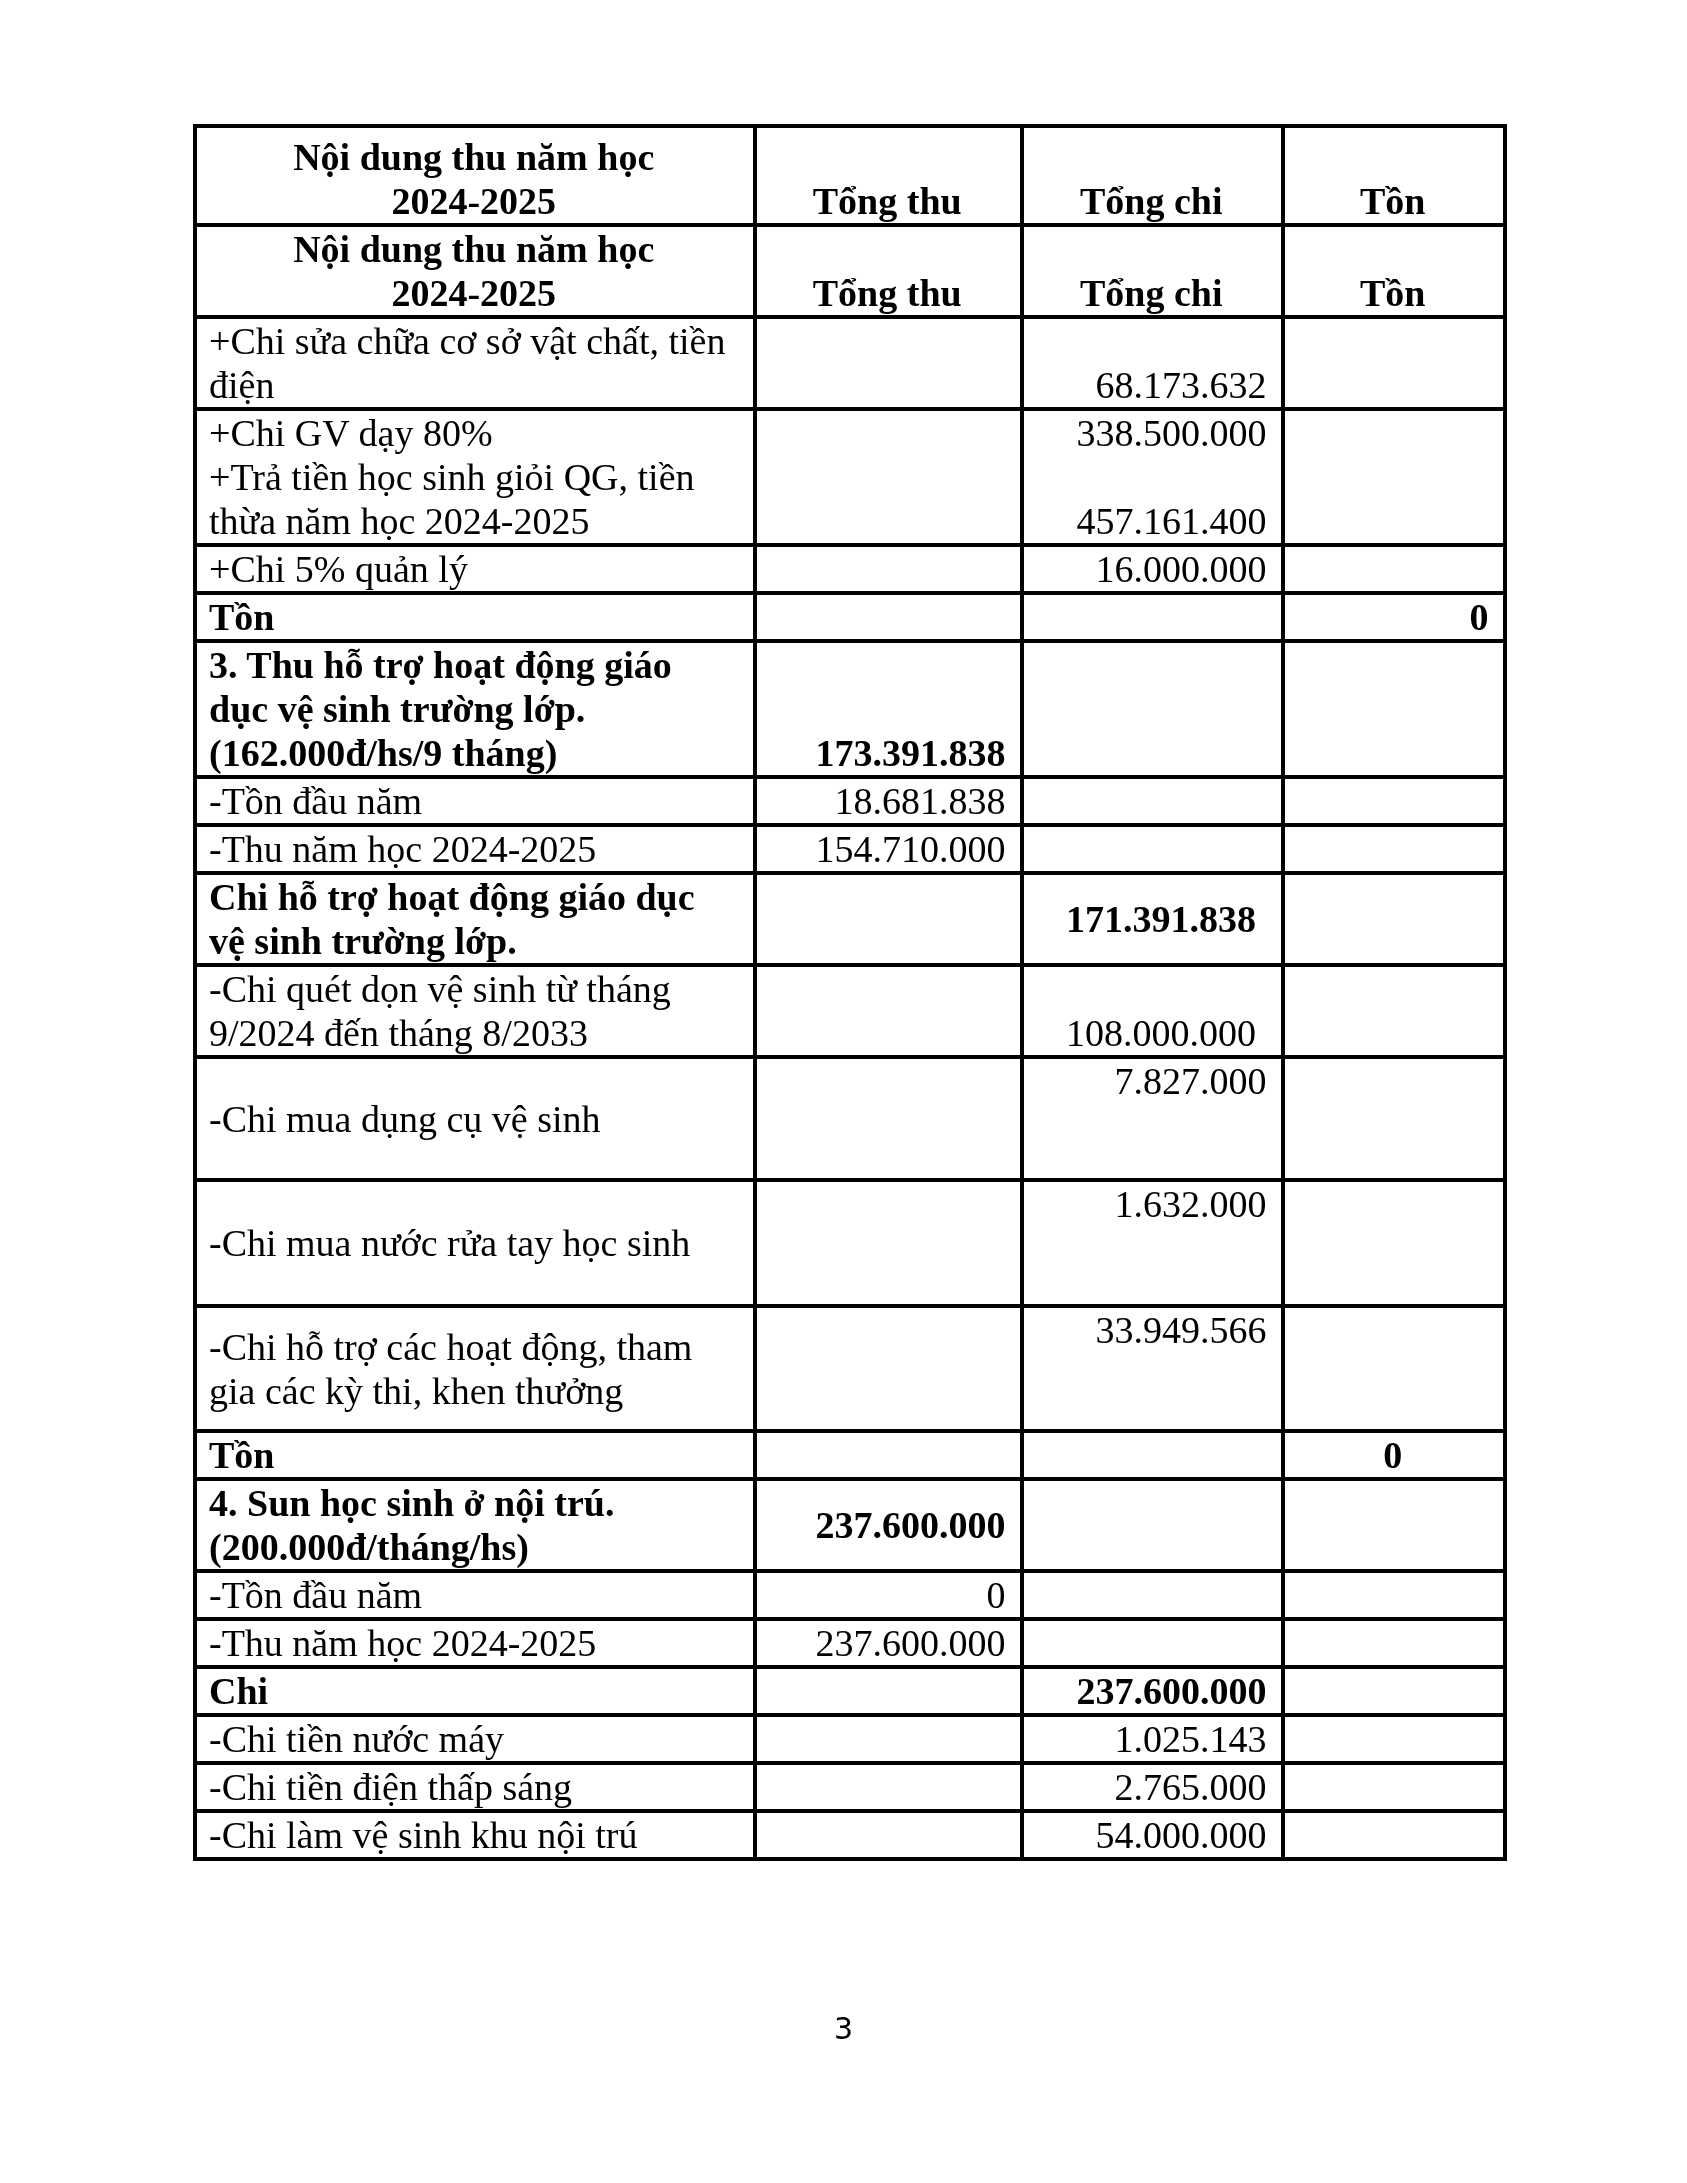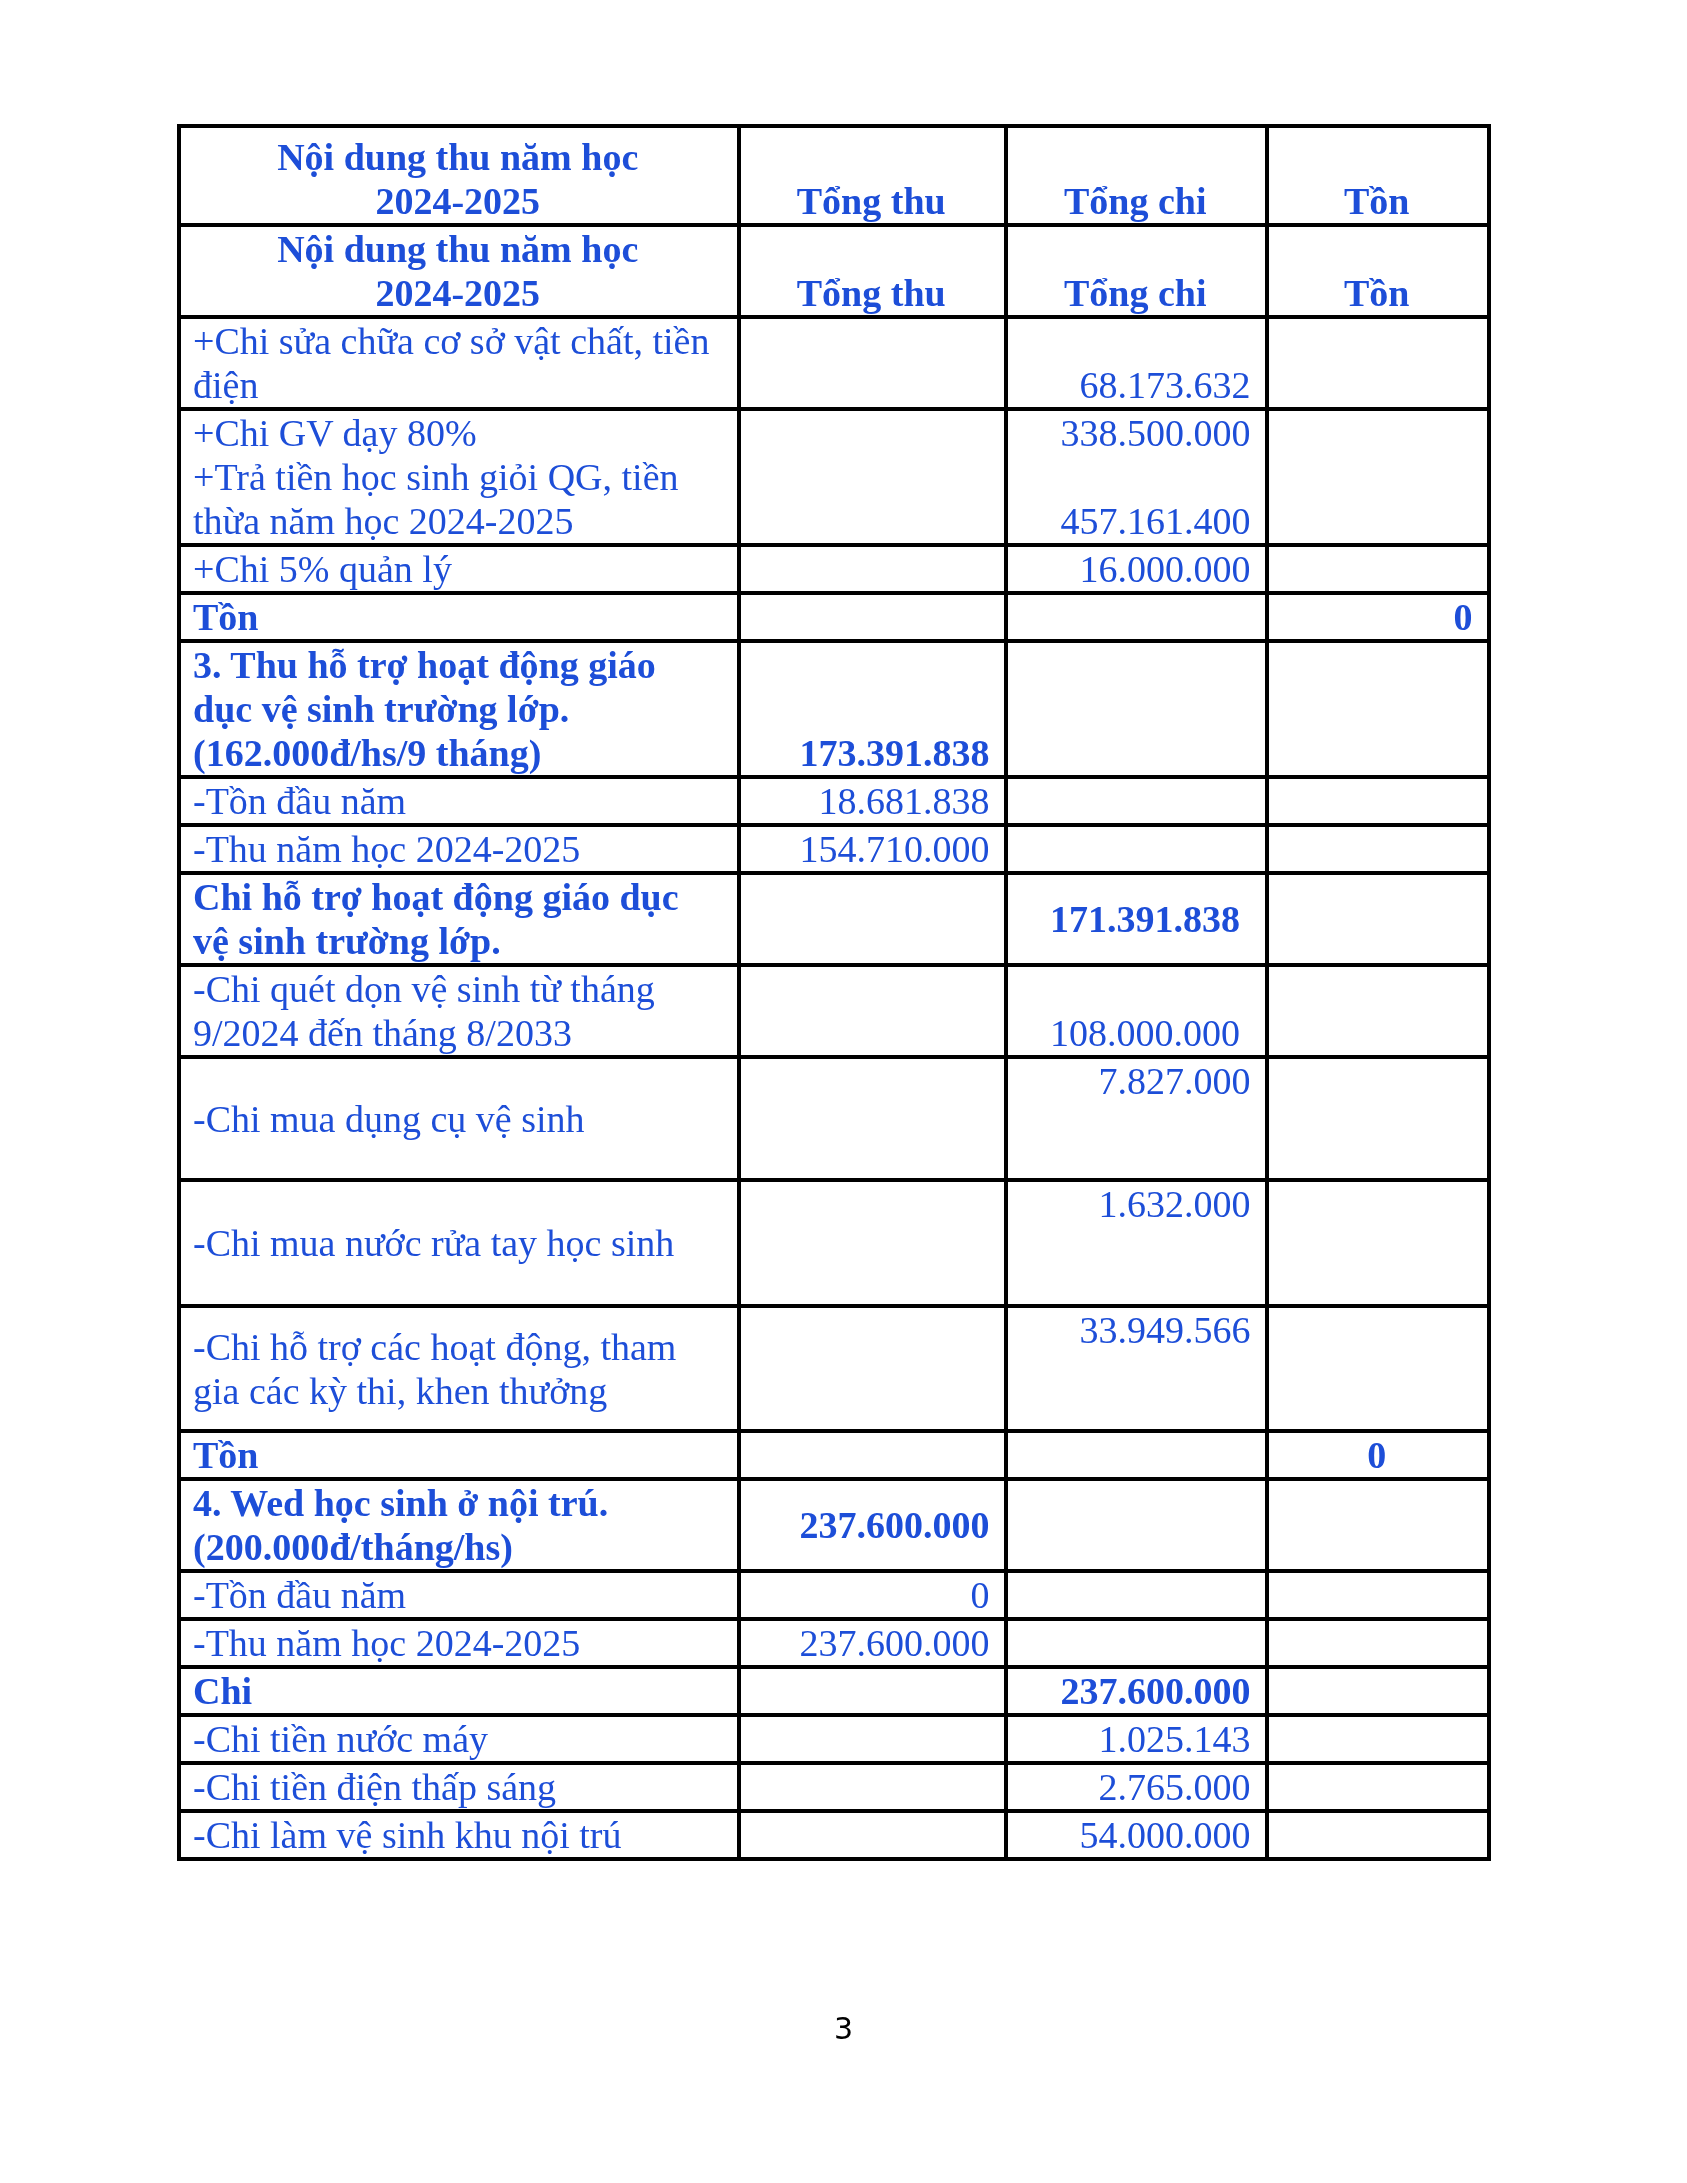--- a/index.html
+++ b/index.html
@@ -1,23 +1,23 @@
 <!DOCTYPE html>
 <html style="font-size:10.6px"><head>
 <meta charset="utf-8">
 <style>
   html, body { margin: 0; padding: 0; background: #ffffff; }
   body { width: 1687px; height: 2183px; position: relative; overflow: hidden; }
   .page { position: absolute; left: 0; top: 0; width: 1687px; height: 2183px; background: #fff; }
   table.report {
-    position: absolute; left: 177px; top: 124px;
+    position: absolute; left: 193px; top: 124px;
     border-collapse: collapse; table-layout: fixed;
     width: 1311px;
     font-family: "Liberation Serif", "DejaVu Serif", serif;
-    font-size: 38px; line-height: 44px; color: #1d4ed8;
+    font-size: 38px; line-height: 44px; color: #000000;
   }
   table.report td {
     border: 4px solid #000;
     padding: 0 14.6px 0 12px;
     vertical-align: bottom;
     overflow: hidden;
   }
   col.c1 { width: 560px; } col.c2 { width: 267px; } col.c3 { width: 261px; } col.c4 { width: 222px; }
   .hdr td { text-align: center; vertical-align: middle; font-weight: bold; }
   .bold { font-weight: bold; }
@@ -176,21 +176,21 @@
 
   <tr style="height:46px" class="bold">
     <td>Tồn</td>
     <td></td>
     <td></td>
     <td class="c">0</td>
   </tr>
 
   <tr style="height:90px" class="bold">
     <td>
-            <span class="line">4. Wed học sinh ở nội trú.</span>
+            <span class="line">4. Sun học sinh ở nội trú.</span>
             <span class="line">(200.000đ/tháng/hs)</span>
           </td>
     <td class="r mid">237.600.000</td>
     <td></td>
     <td></td>
   </tr>
 
   <tr style="height:46px">
     <td>-Tồn đầu năm</td>
     <td class="r">0</td>

